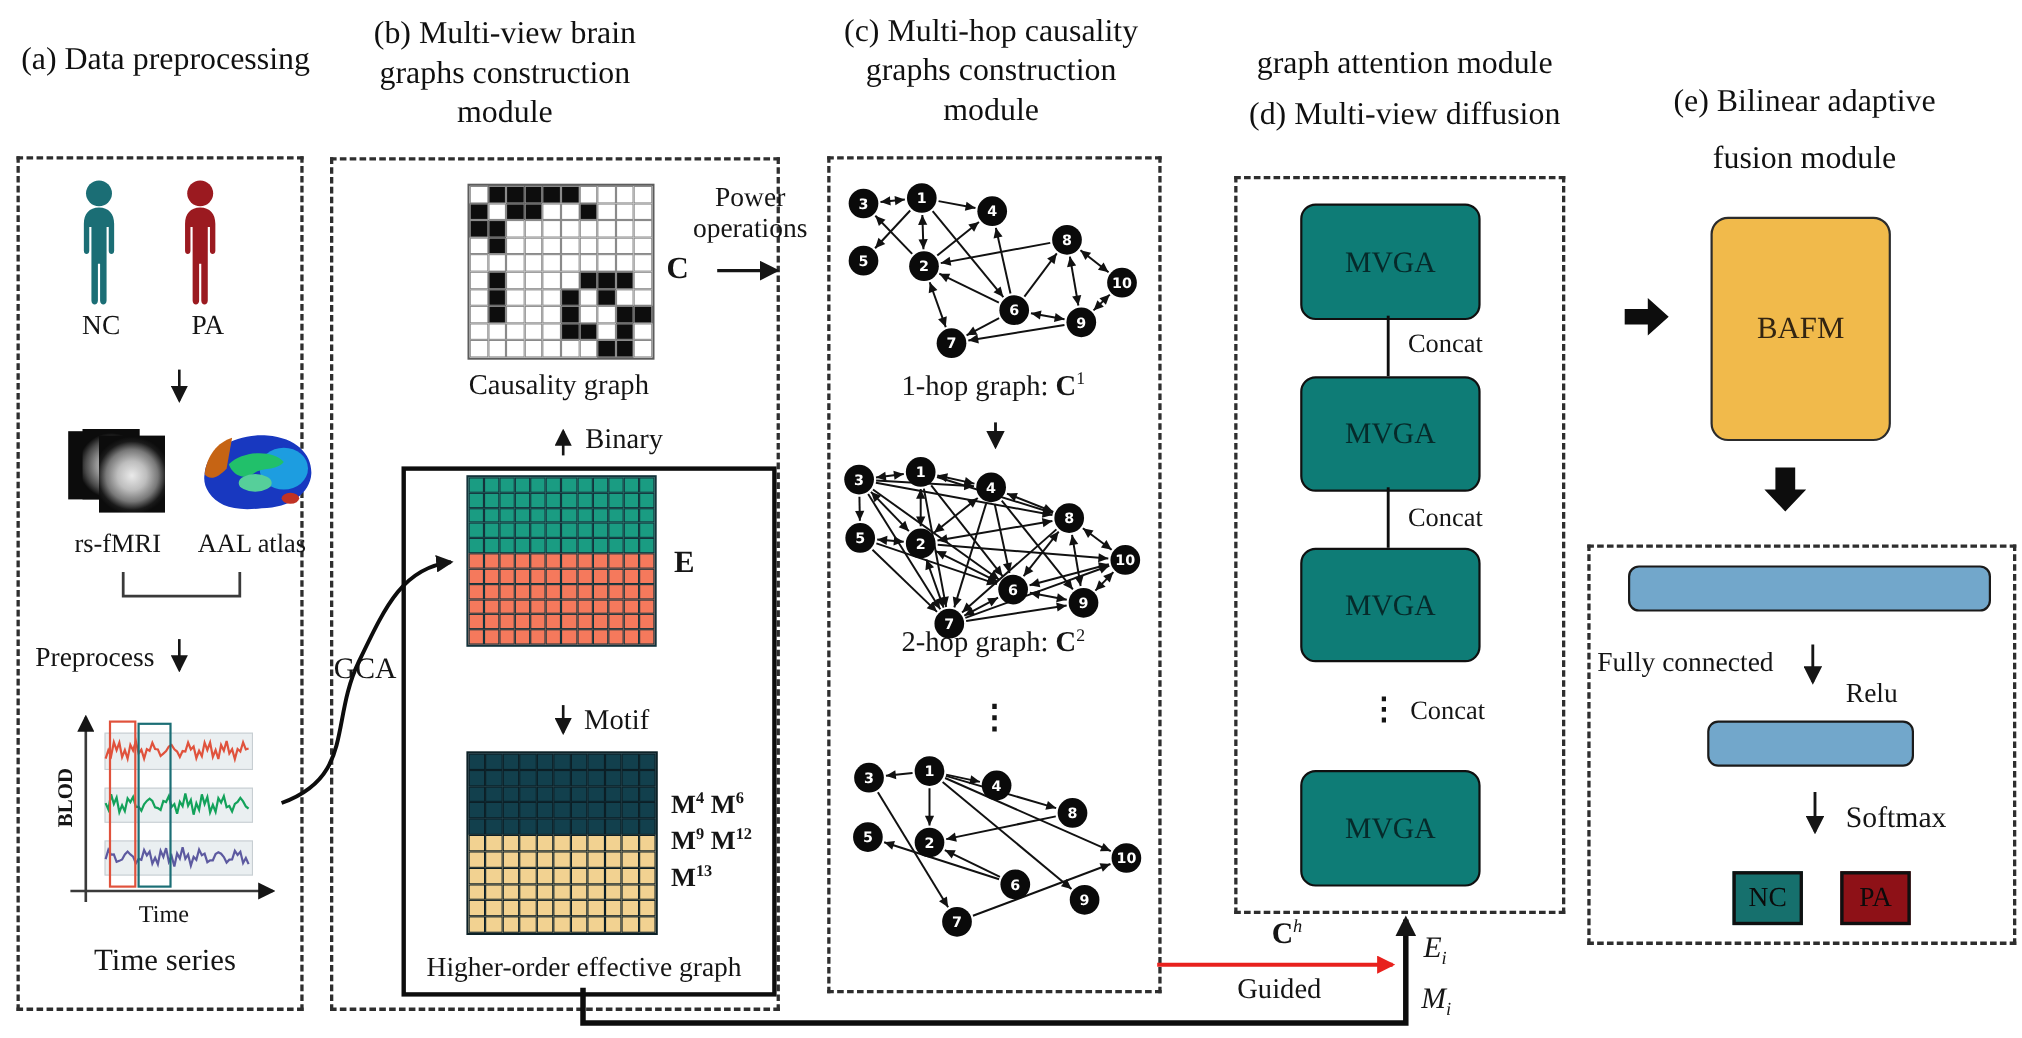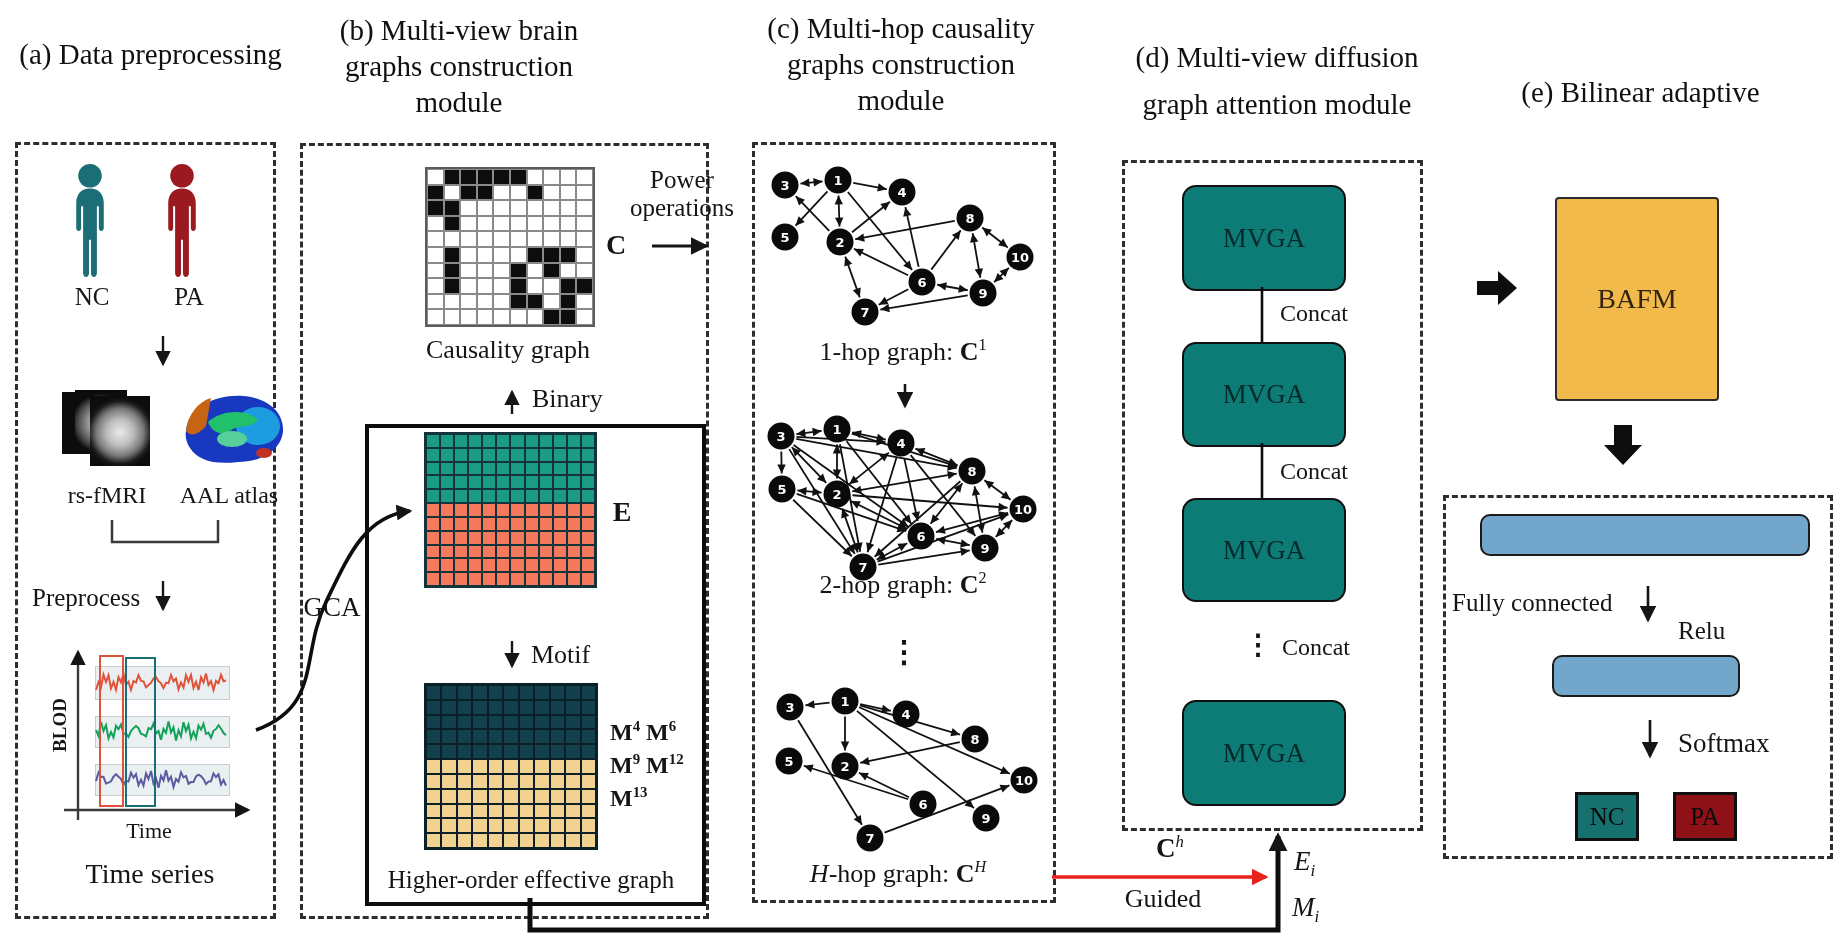--- a/index.html
+++ b/index.html
@@ -24,21 +24,21 @@
   .person.pa{color:var(--c-dark-red);}
   .mri{position:absolute;background:#0c0c0c;}
   .mri.front{background:radial-gradient(circle at 50% 52%, #eaeaea 0%, #bdbdbd 28%, #787878 50%, #1a1a1a 66%, #0c0c0c 75%);}
   .mri.mid{background:radial-gradient(circle at 50% 52%, #cfcfcf 0%, #9a9a9a 30%, #4a4a4a 55%, #0c0c0c 70%);}
   .band{position:absolute;background:#eaeff1;border:1px solid #c7ced2;}
   .tsrect{position:absolute;background:transparent;z-index:45;}
   .mvga{position:absolute;width:160px;height:102px;background:var(--c-mvga-fill);border:2px solid #101010;
         border-radius:14px;display:flex;align-items:center;justify-content:center;
         font-size:27px;color:#062a2a;}
   .bafm{position:absolute;left:1555px;top:197px;width:160px;height:200px;background:var(--c-bafm-fill);
-        border:2px solid #2c2c2c;border-radius:4px;display:flex;align-items:center;justify-content:center;
+        border:2px solid #2c2c2c;border-radius:16px;display:flex;align-items:center;justify-content:center;
         font-size:28px;color:#332512;}
   .bluebar{position:absolute;background:var(--c-fc-bar);border:2px solid #1b1b1b;border-radius:10px;}
   .classbox{position:absolute;width:58px;height:43px;border:3px solid #101010;display:flex;align-items:center;justify-content:center;font-size:25px;color:#0b0b0b;}
   #overlay{position:absolute;left:0;top:0;z-index:40;pointer-events:none;}
   .nodelabel{font-family:"DejaVu Sans","Liberation Sans",sans-serif;}
 </style>
 </head>
 <body>
 
 <div id="canvas">
@@ -48,25 +48,26 @@
     <div>(b) Multi-view brain</div>
     <div>graphs construction</div>
     <div>module</div>
   </div>
   <div class="abs title" style="left:740px;top:10px;width:322px;">
     <div>(c) Multi-hop causality</div>
     <div>graphs construction</div>
     <div>module</div>
   </div>
   <div class="abs title" style="left:1112px;top:34px;width:330px;line-height:47px;">
+    <div>graph attention module</div>
     <div>(d) Multi-view diffusion</div>
-    <div>graph attention module</div>
   </div>
   <div class="abs title" style="left:1478px;top:66px;width:325px;line-height:52px;">
     <div>(e) Bilinear adaptive</div>
+    <div>fusion module</div>
   </div>
 
   <div class="dashed" style="left:15px;top:142px;width:255px;height:771px;"></div>
   <div class="dashed" style="left:300px;top:143px;width:403px;height:770px;"></div>
   <div class="dashed" style="left:752px;top:142px;width:298px;height:755px;"></div>
   <div class="dashed" style="left:1122px;top:160px;width:295px;height:665px;"></div>
   <div class="dashed" style="left:1443px;top:495px;width:384px;height:358px;"></div>
   <div class="solidbox" style="left:365px;top:424px;width:333px;height:474px;"></div>
 
   <svg class="abs person" style="left:68px;top:163px;" width="44" height="122" viewBox="0 0 44 124">
@@ -698,21 +699,20 @@
       <text x="923" y="808.8" text-anchor="middle" font-size="13" font-weight="bold" fill="#fff" class="nodelabel">6</text>
       <circle cx="870" cy="838" r="13.5" fill="#0a0a0a"></circle>
       <text x="870" y="842.8" text-anchor="middle" font-size="13" font-weight="bold" fill="#fff" class="nodelabel">7</text>
       <circle cx="975" cy="739" r="13.5" fill="#0a0a0a"></circle>
       <text x="975" y="743.8" text-anchor="middle" font-size="13" font-weight="bold" fill="#fff" class="nodelabel">8</text>
       <circle cx="986" cy="818" r="13.5" fill="#0a0a0a"></circle>
       <text x="986" y="822.8" text-anchor="middle" font-size="13" font-weight="bold" fill="#fff" class="nodelabel">9</text>
       <circle cx="1024" cy="780" r="13.5" fill="#0a0a0a"></circle>
       <text x="1024" y="784.8" text-anchor="middle" font-size="13" font-weight="bold" fill="#fff" class="nodelabel">10</text>
     </svg>
-  <div class="abs cap" style="left:748px;top:858px;width:300px;font-size:26px;"><i>H</i><span>-hop graph: </span><span class="bd">C</span><sup class="it">H</sup></div>
 
   <div class="mvga" style="left:1182px;top:185px;">
       <span>MVGA</span>
     </div>
   <div class="abs cap left" style="left:1280px;top:300px;width:90px;font-size:24px;">Concat</div>
   <div class="mvga" style="left:1182px;top:342px;height:101px;">
       <span>MVGA</span>
     </div>
   <div class="abs cap left" style="left:1280px;top:458px;width:90px;font-size:24px;">Concat</div>
   <div class="mvga" style="left:1182px;top:498px;height:100px;">

